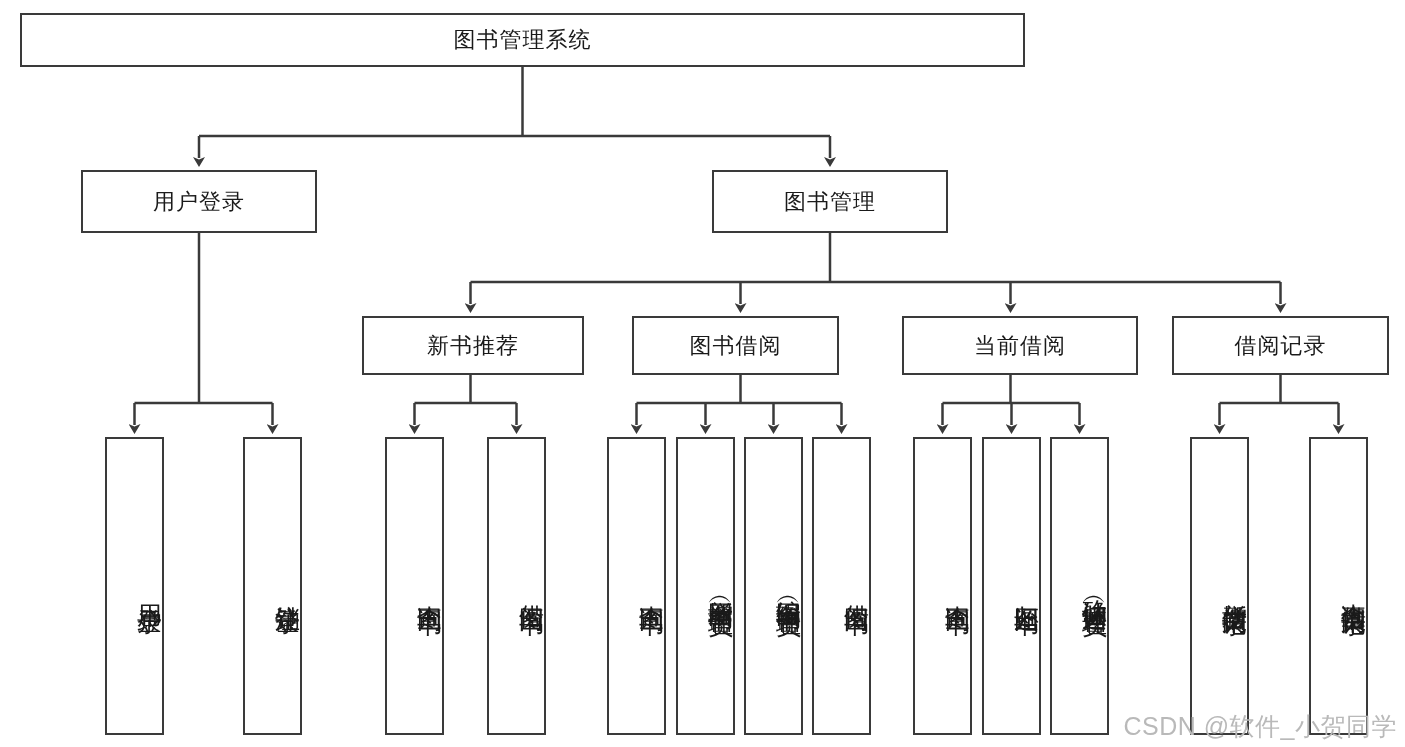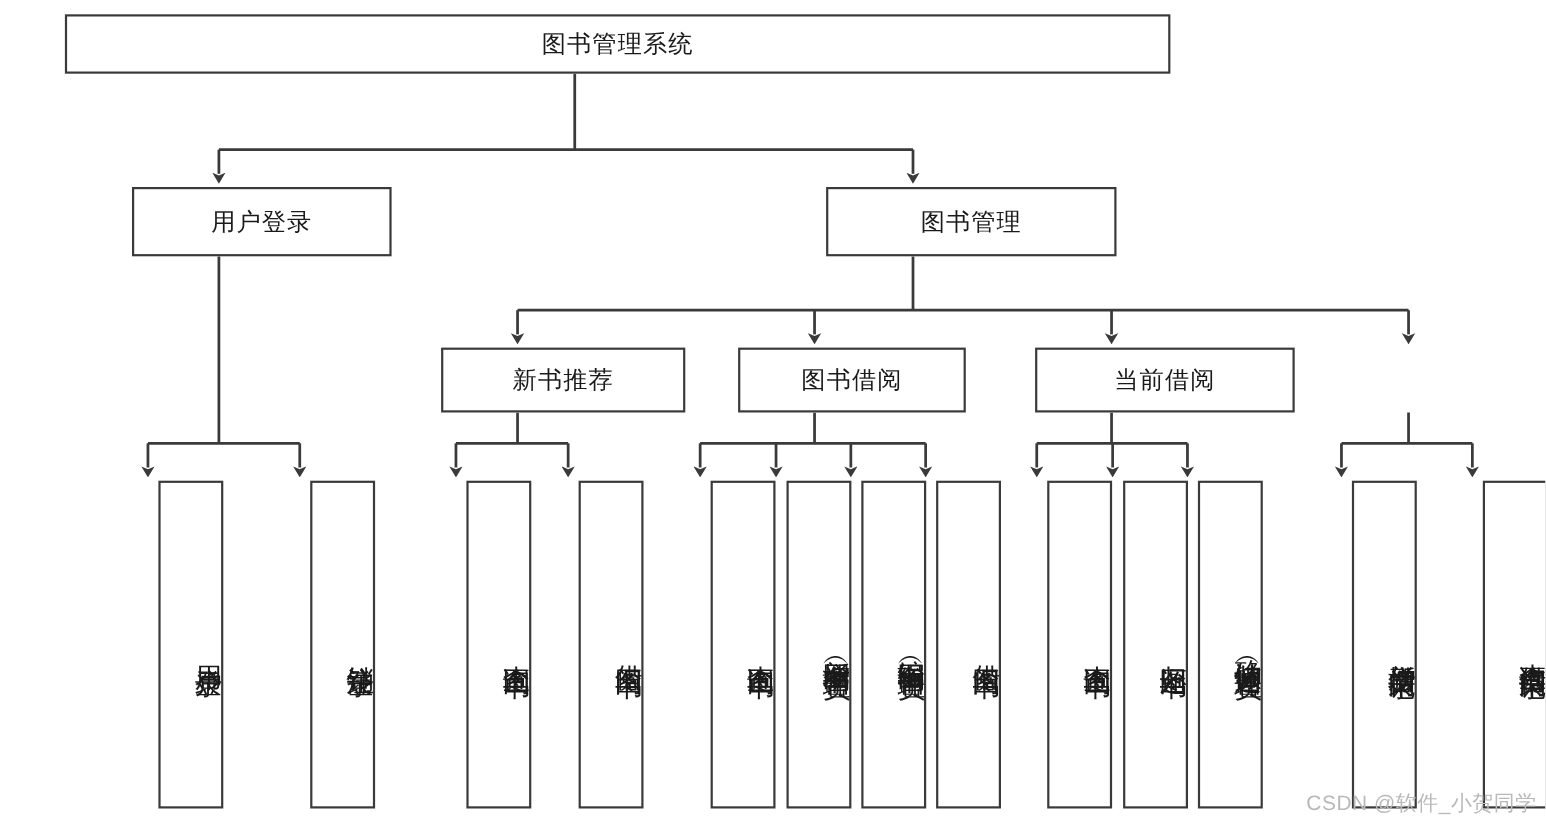--- a/index.html
+++ b/index.html
@@ -27,21 +27,20 @@
   }
   .node {
     position: absolute;
     box-sizing: border-box;
     border: 2px solid #3a3a3a;
     background: #ffffff;
     display: flex;
     align-items: center;
     justify-content: center;
     color: #1a1a1a;
-    margin-left: 39px;
   }
   .node.h {
     font-size: 22px;
     letter-spacing: 1px;
   }
   .node.v {
     writing-mode: vertical-rl;
     text-orientation: upright;
     font-size: 25px;
     letter-spacing: 2px;
@@ -53,21 +52,21 @@
   .node.v .vtxt {
     writing-mode: vertical-rl;
     text-orientation: upright;
     display: block;
     white-space: nowrap;
   }
   #watermark {
     position: absolute;
     right: 8px;
     bottom: 4px;
-    font-size: 19px;
+    font-size: 25px;
     color: #b9b9b9;
     letter-spacing: 0.5px;
     white-space: nowrap;
   }
 </style>
 </head>
 <body>
 
 <div id="canvas">
 
@@ -114,32 +113,35 @@
       </g>
   </svg>
 
   <div class="node h" style="left: 20px; top: 13px; width: 1005px; height: 54px;">
     <span>图书管理系统</span>
   </div>
 
   <div class="node h" style="left: 81px; top: 170px; width: 236px; height: 63px;">
     <span>用户登录</span>
   </div>
-  <div class="node h" style="left: 712px; top: 170px; width: 264px; height: 63px;">
+  <div class="node h" style="left: 712px; top: 170px; width: 236px; height: 63px;">
     <span>图书管理</span>
   </div>
 
   <div class="node h" style="left: 362px; top: 316px; width: 222px; height: 59px;">
     <span>新书推荐</span>
   </div>
   <div class="node h" style="left: 632px; top: 316px; width: 207px; height: 59px;">
     <span>图书借阅</span>
   </div>
   <div class="node h" style="left: 902px; top: 316px; width: 236px; height: 59px;">
     <span>当前借阅</span>
+  </div>
+  <div class="node h" style="left: 1172px; top: 316px; width: 217px; height: 59px;">
+    <span>借阅记录</span>
   </div>
 
   <div class="node v" style="left: 105px; top: 437px; width: 59px; height: 298px;">
     <span class="vtxt">用户登录</span>
   </div>
   <div class="node v" style="left: 243px; top: 437px; width: 59px; height: 298px;">
     <span class="vtxt">注销登录</span>
   </div>
   <div class="node v" style="left: 385px; top: 437px; width: 59px; height: 298px;">
     <span class="vtxt">查询图书</span>

